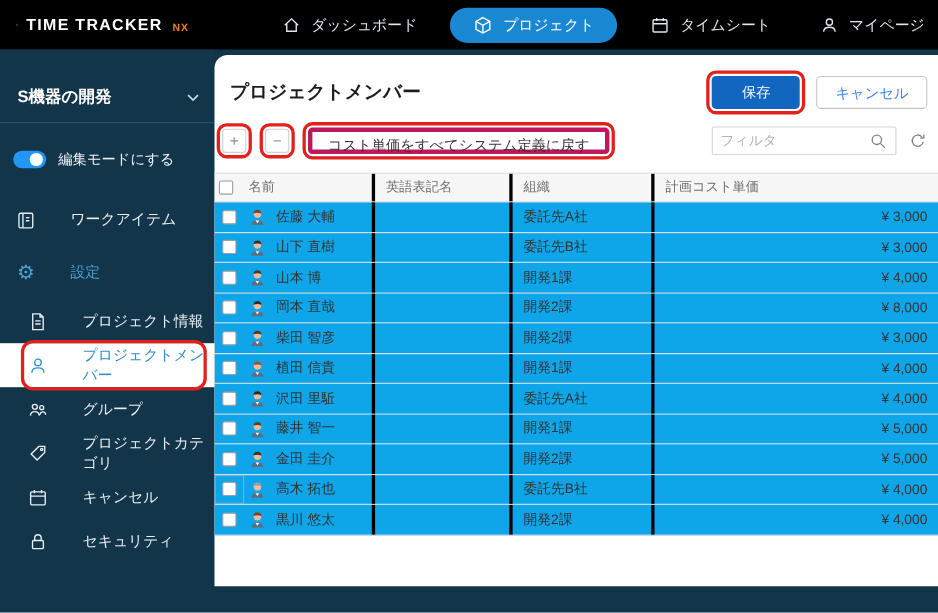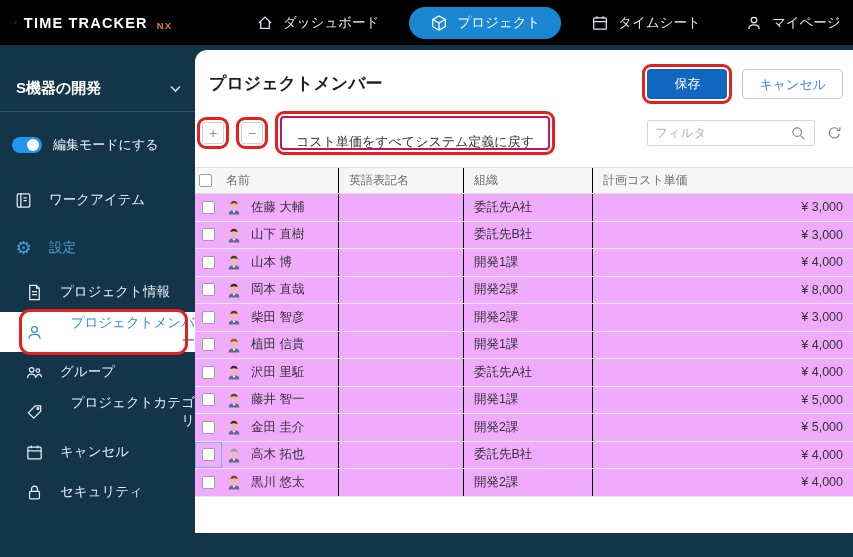--- a/index.html
+++ b/index.html
@@ -27,57 +27,57 @@
   
   .proj-header { padding: 34px 14px 13px 16px; display: flex; justify-content: space-between; align-items: center; cursor: pointer; }
   .proj-title { font-size: 15px; font-weight: bold; color: #fff; }
   .proj-header svg { width: 11px; height: 8px; stroke: #cdd7e0; fill: none; stroke-width: 1.6; }
   .side-divider { height: 1px; background: #2e4f68; }
   .edit-row { display: flex; align-items: center; gap: 11px; padding: 24px 0 8px 12px; }
   .toggle { width: 30px; height: 16px; border-radius: 8px; background: #2196f3; position: relative; cursor: pointer; flex-shrink: 0; border: none; }
   .toggle .knob { position: absolute; top: 2px; right: 3px; width: 12px; height: 12px; border-radius: 50%; background: #fff; }
   .edit-label { font-size: 13px; color: #f0f4f8; }
   .side-nav { margin-top: 14px; }
-  .side-item { display: flex; align-items: center; gap: 16px; height: 48px; padding-left: 14px; font-size: 13.5px; color: #e9eef3; cursor: pointer; }
+  .side-item { display: flex; align-items: center; gap: 31px; height: 48px; padding-left: 14px; font-size: 13.5px; color: #e9eef3; cursor: pointer; }
   .side-item svg { width: 19px; height: 19px; stroke: currentColor; fill: none; stroke-width: 1.3; flex-shrink: 0; }
-  .side-item.sub { height: 40px; padding-left: 25px; text-align: right; }
+  .side-item.sub { height: 40px; padding-left: 25px; }
   .side-item.active-link { color: #4ba0d6; }
   .side-item.selected { background: #fff; color: #2f8fcc; position: relative; }
   .gear-glyph { font-size: 18px; line-height: 1; width: 19px; text-align: center; }
 
   
   .ann { display: inline-flex; border: 3px solid #e2211c; border-radius: 9px; padding: 2px; }
   .ann-overlay { position: absolute; left: 19px; right: 7px; top: -3px; bottom: -3px; border: 3px solid #e2211c; border-radius: 11px; pointer-events: none; }
 
   
   .main-head { display: flex; align-items: flex-start; padding: 14px 10px 0 14px; }
   .page-title { font-size: 17px; font-weight: bold; color: #1c1c1c; margin-top: 8px; flex: 1; }
   .btn-save { background: #1166bf; color: #fff; border: none; border-radius: 4px; padding: 6px 27px; font-size: 13px; cursor: pointer; font-family: inherit; }
   .btn-cancel { background: #fff; color: #3b82f6; border: 1px solid #c6c6c6; border-radius: 4px; padding: 6px 16px; font-size: 13px; margin-left: 10px; margin-top: 5px; height: 30px; cursor: pointer; font-family: inherit; }
 
   
   .toolbar { display: flex; align-items: center; padding: 7px 10px 4px 2px; }
   .toolbar .ann + .ann { margin-left: 7px; }
   .btn-sq { width: 22px; height: 22px; background: #fff; border: 1px solid #cfcfcf; border-radius: 3px; color: #8e8e8e; font-size: 14px; line-height: 1; display: flex; align-items: center; justify-content: center; cursor: pointer; font-family: inherit; }
-  .btn-reset { background: #fff; border: 2px solid #be185d; border-radius: 4px; padding: 15px 14px; font-size: 13px; color: #333; height: 24px; cursor: pointer; white-space: nowrap; font-family: inherit; }
+  .btn-reset { background: #fff; border: 4px solid #be185d; border-radius: 4px; padding: 3px 14px; font-size: 13px; color: #333; height: 24px; cursor: pointer; white-space: nowrap; font-family: inherit; }
   .filter { display: flex; align-items: center; border: 1px solid #d6d6d6; border-radius: 2px; height: 26px; width: 168px; margin-left: auto; padding: 0 7px; background: #fff; }
   .filter input { border: none; outline: none; flex: 1; font-size: 12.5px; min-width: 0; font-family: inherit; color: #15803d; }
   .filter input::placeholder { color: #b4b4b4; }
   .filter svg, .btn-refresh svg { width: 17px; height: 17px; stroke: #7d858d; fill: none; stroke-width: 1.4; }
   .btn-refresh { background: none; border: none; margin-left: 11px; cursor: pointer; display: flex; align-items: center; }
 
   
   .table { margin-top: 8px; font-size: 12.5px; color: #333; }
   .thead, .tr { display: grid; grid-template-columns: 27px 116px 125px 129px 1fr; align-items: stretch; }
   .thead { background: #f6f6f6; height: 27px; color: #6e6e6e; font-size: 12px; border-top: 1px solid #e2e2e2; border-bottom: 1px solid #dedede; }
-  .tr { height: 27.5px; border-bottom: 1px solid #e8e8e8; background: #f0abfc; }
+  .tr { height: 27.5px; border-bottom: 1px solid #e8e8e8; background: #0ea5e9; }
   .td, .th { display: flex; align-items: center; overflow: hidden; white-space: nowrap; }
   .th { padding-left: 10px; }
   .th.first { padding-left: 4px; }
-  .td.eng-cell, .td.org-cell, .td.cost-cell, .th.b-left { border-left: 1px solid #000000; }
+  .td.eng-cell, .td.org-cell, .td.cost-cell, .th.b-left { border-left: 3px solid #000000; }
   .cb-cell { justify-content: center; }
   .cb { width: 13px; height: 13px; border: 1px solid #9aa0a5; border-radius: 2px; background: #fff; cursor: pointer; flex-shrink: 0; }
   .cb-cell.focused { outline: 1px solid #7db0dc; outline-offset: -1px; }
   .name-cell { gap: 8px; padding-left: 3px; }
   .eng-cell, .org-cell { padding-left: 10px; }
   .cost-cell { justify-content: flex-end; padding-right: 10px; }
   .avatar { width: 18px; height: 18px; flex-shrink: 0; }
 </style>
 </head>
 <body>

